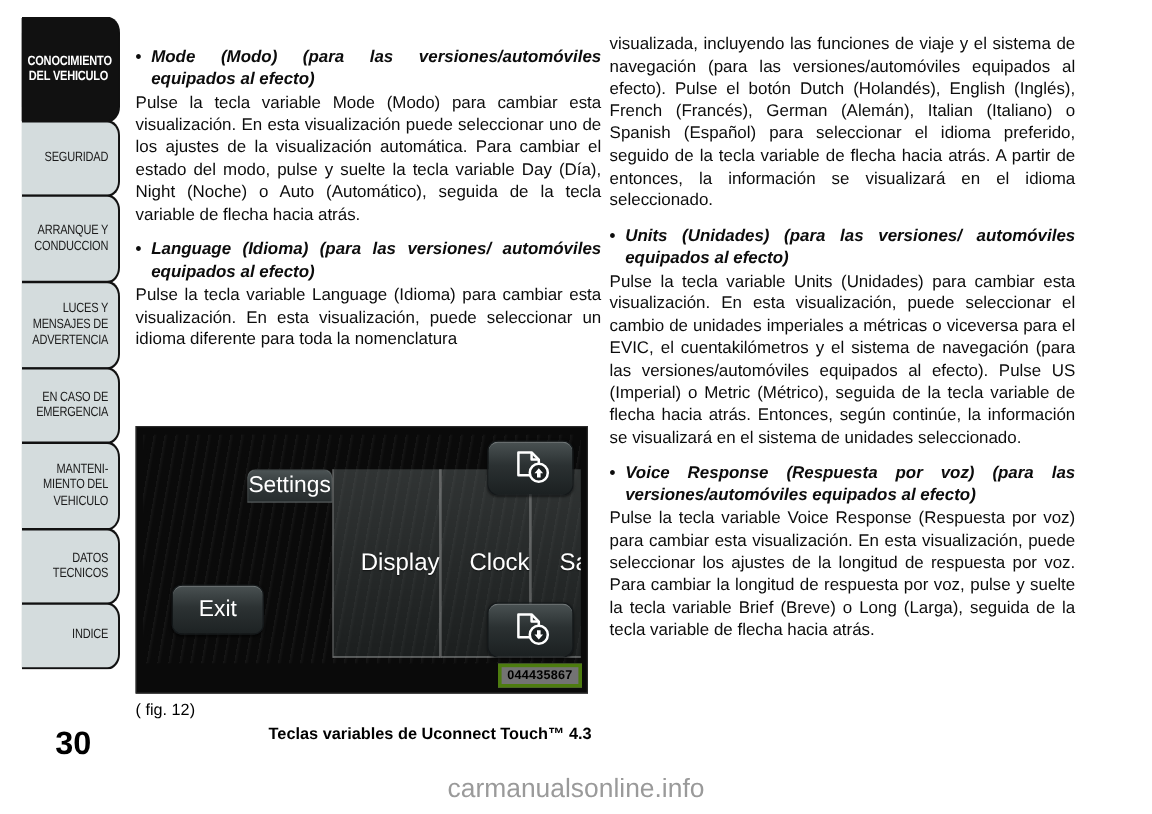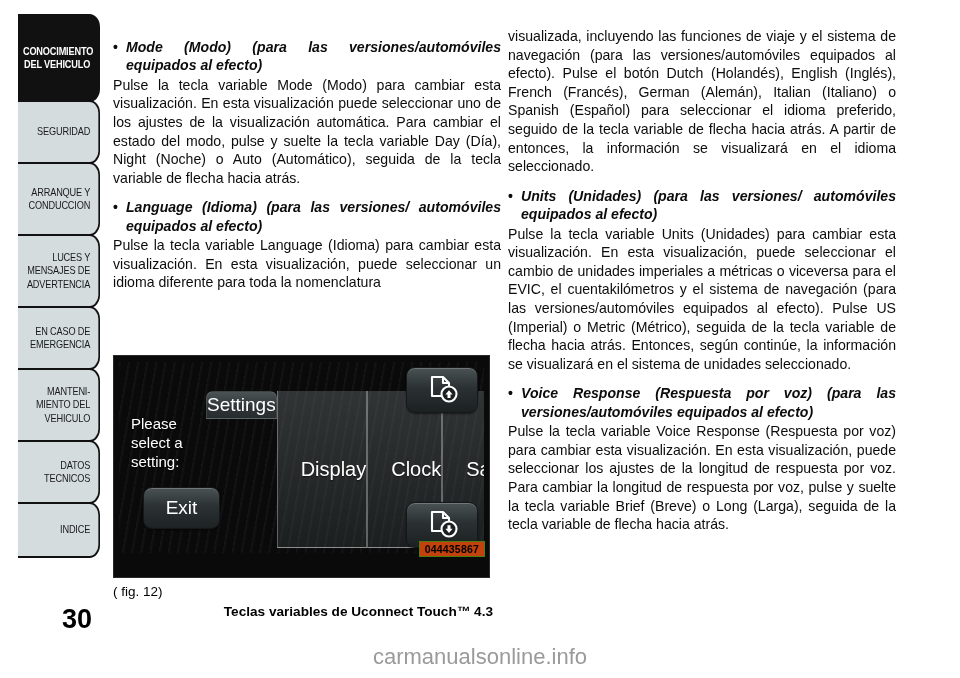--- a/index.html
+++ b/index.html
@@ -55,21 +55,21 @@
     z-index: 3;
   }
   .tab.h-lg { height: 88px; }
   .tab.h-md { height: 74px; }
   .tab.h-sm { height: 64px; }
   .tab.h-xs { height: 56px; }
 
   
   #page-number {
     position: absolute;
-    left: 62px;
+    left: 46px;
     top: 604px;
     font-size: 27px;
     font-weight: bold;
     color: #000;
     font-family: "Liberation Sans", sans-serif;
   }
 
   
   .column {
     position: absolute;
@@ -231,28 +231,28 @@
     display: flex;
     align-items: center;
     justify-content: center;
   }
   .page-btn.up   { top: 5px; }
   .page-btn.down { bottom: 5px; }
 
   #code-badge {
     position: absolute;
     right: 4px;
-    bottom: 20px;
-    background: #c2410c;
+    bottom: 4px;
+    background: #737373;
     color: #000000;
     font-size: 10.5px;
     font-weight: bold;
     letter-spacing: 0.2px;
     padding: 1px 5px 1px 5px;
-    border: 1px solid #4d7c0f;
+    border: 3px solid #4d7c0f;
     font-family: "Liberation Sans", sans-serif;
     z-index: 6;
   }
 
   
   #fig-ref {
     position: absolute;
     left: 113px;
     top: 584px;
     font-size: 13.5px;
@@ -343,21 +343,20 @@
     <span class="dot">•</span>
     <span class="bh-text">Voice Response (Respuesta por voz) (para las versiones/automóviles equipados al efecto)</span>
   </div>
   <p class="para after-head">Pulse la tecla variable Voice Response (Respuesta por voz) para cambiar esta visualización. En esta visualización, puede seleccionar los ajustes de la longitud de respuesta por voz. Para cambiar la longitud de respuesta por voz, pulse y suelte la tecla variable Brief (Breve) o Long (Larga), seguida de la tecla variable de flecha hacia atrás.</p>
 </div>
 
 <div id="figure-wrap">
   <div id="figure">
     <div id="screen">
 
-      <div class="prompt">Please select a setting:</div>
 
       <div class="exit-btn">Exit</div>
 
       <div id="menu-list">
         <div class="menu-title">Settings</div>
         <div class="menu-item">Display</div>
         <div class="menu-item">Clock</div>
         <div class="menu-item">Safety/Assistance</div>
         <div class="menu-item">Lights</div>
       </div>

